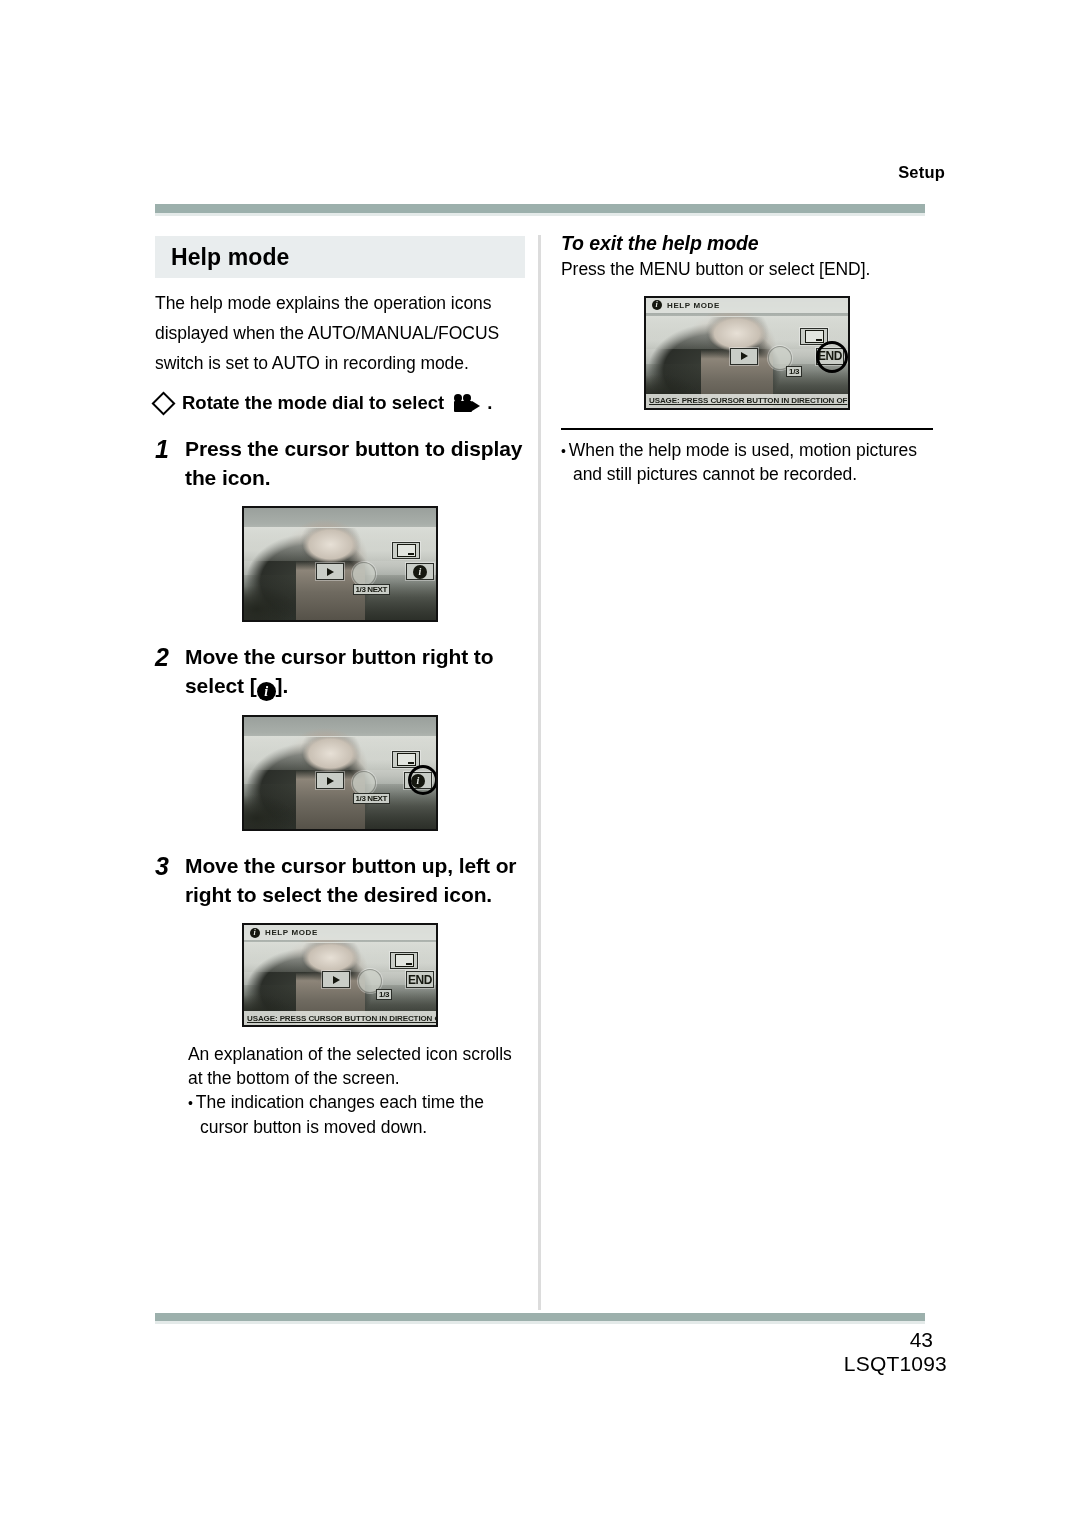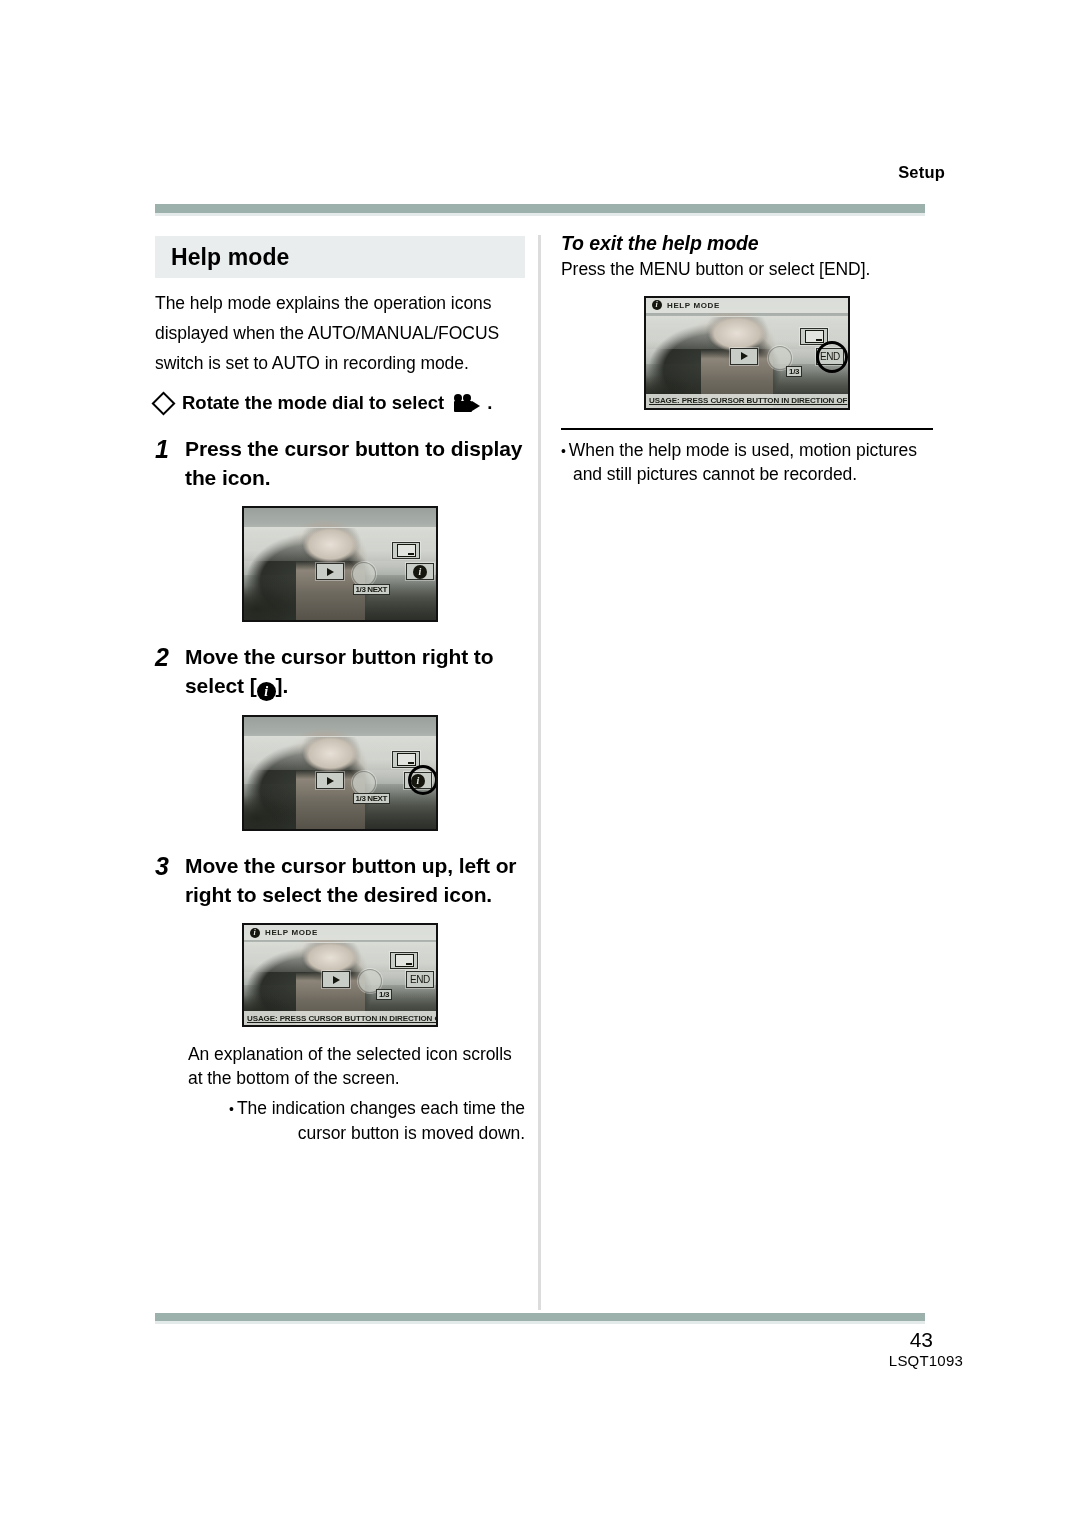--- a/index.html
+++ b/index.html
@@ -270,22 +270,22 @@
     background: #c9cdc7;
     border: 1px solid #2a2d28;
     font-size: 8px;
     font-weight: bold;
     letter-spacing: -0.4px;
     padding: 0 2px;
     color: #15170f;
     white-space: nowrap;
   }
   .osd-iconglyph {
-    font-size: 10px;
-    font-weight: normal;
+    font-size: 12px;
+    font-weight: bold;
     letter-spacing: -0.4px;
   }
   .osd-arrow {
     width: 0; height: 0;
     border-top: 4px solid transparent;
     border-bottom: 4px solid transparent;
     border-left: 7px solid #15170f;
   }
   .osd-info {
     width: 14px; height: 14px;
@@ -375,21 +375,21 @@
     line-height: 23.5px;
     padding-left: 12px;
     text-indent: -12px;
     letter-spacing: -0.05px;
   }
   .bullet-item::before {
     content: "\2022";
     margin-right: 3px;
     font-size: 14px;
   }
-  .bullets-indent { padding-left: 33px; margin-top: 7px; text-align: right; }
+  .bullets-indent { padding-left: 33px; margin-top: 1px; }
 
   
   .subhead {
     font-size: 19.5px;
     font-weight: bold;
     font-style: italic;
     letter-spacing: -0.1px;
   }
   .right-para {
     font-size: 17.5px;
@@ -424,25 +424,25 @@
     position: absolute;
     left: 0; right: 0;
     top: 1328px;
     text-align: right;
     padding-right: 147px;
     font-size: 21px;
     font-weight: normal;
   }
   .doc-code {
     position: absolute;
-    left: 0; right: 0;
+    left: 0; right: 16px;
     top: 1352px;
     text-align: right;
     padding-right: 117px;
-    font-size: 15px;
+    font-size: 21px;
     letter-spacing: 0.2px;
   }
 </style>
 </head>
 <body>
 
 <div class="page">
 
   <div class="running-head">Setup</div>
   <div class="rule-top"></div>

